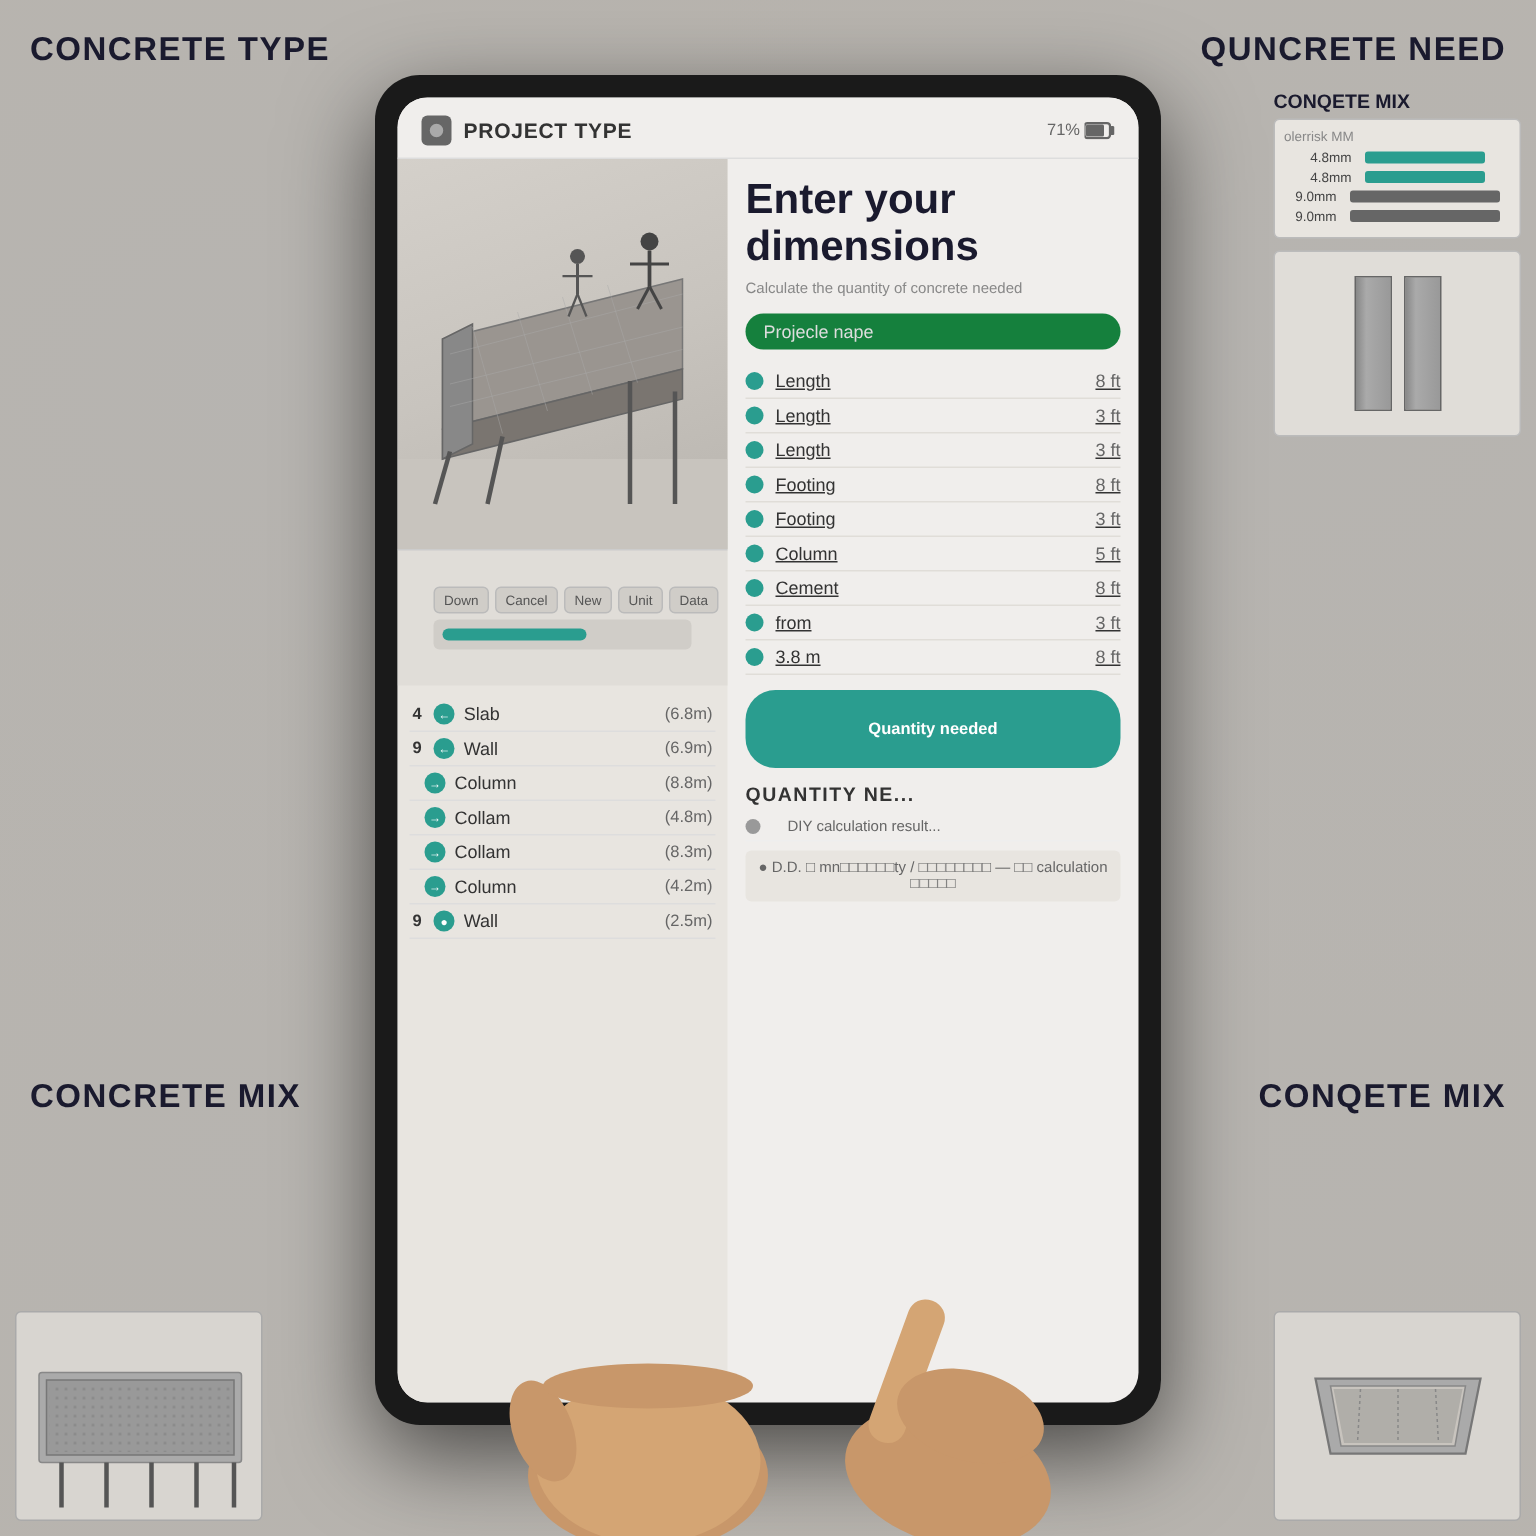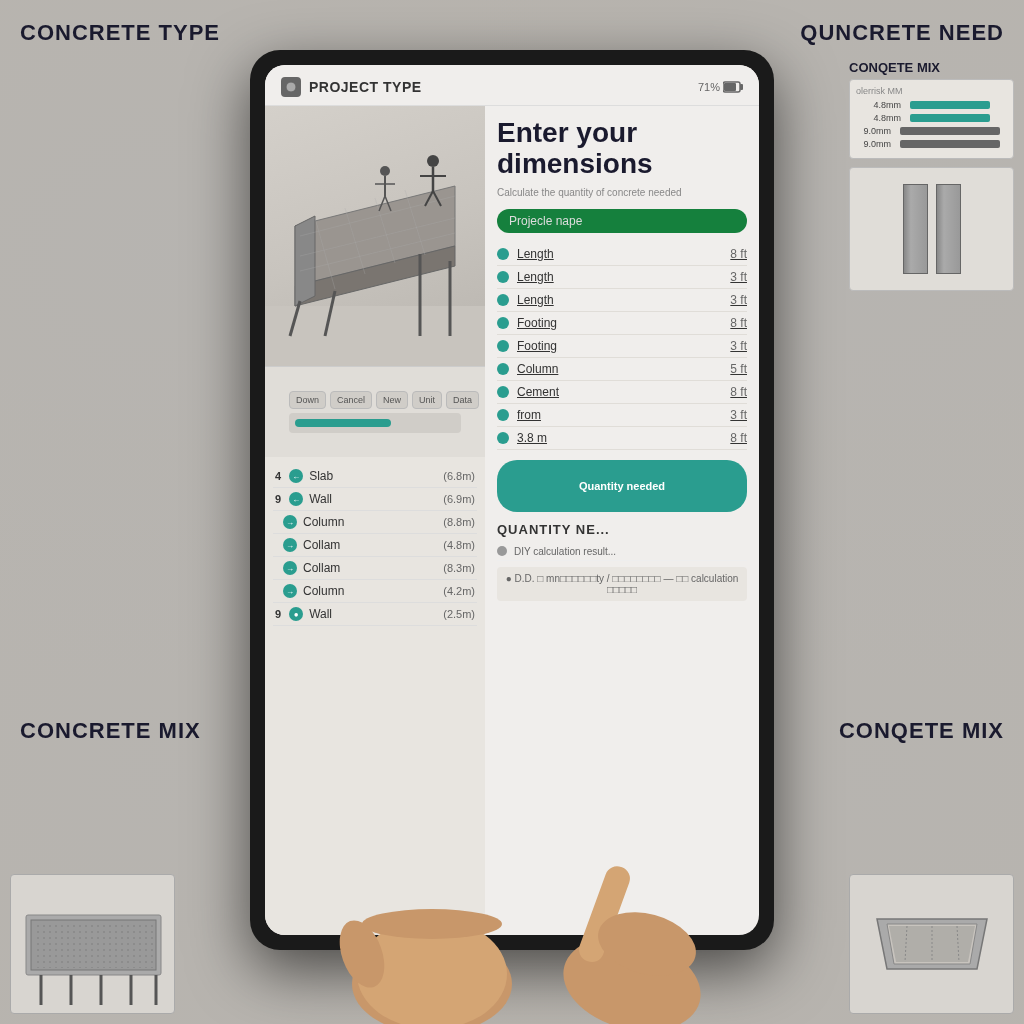--- a/index.html
+++ b/index.html
@@ -339,21 +339,21 @@
       font-weight: 700;
       color: #333;
       text-transform: uppercase;
       letter-spacing: 1px;
       margin-bottom: 6px;
     }
 
     .result-row {
       display: flex;
       align-items: center;
-      gap: 7px;
+      gap: 18px;
       padding: 3px 0;
       font-size: 11px;
       color: #555;
       border-bottom: 1px solid #eee;
     }
 
     
     .hands-container {
       position: absolute;
       bottom: 0;

